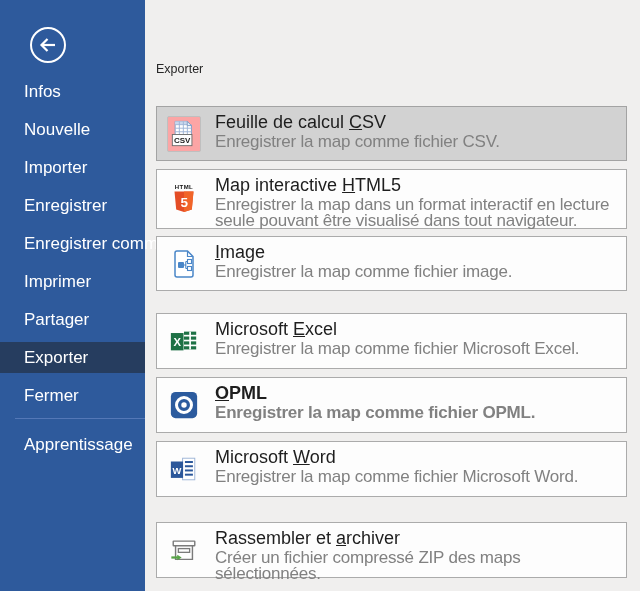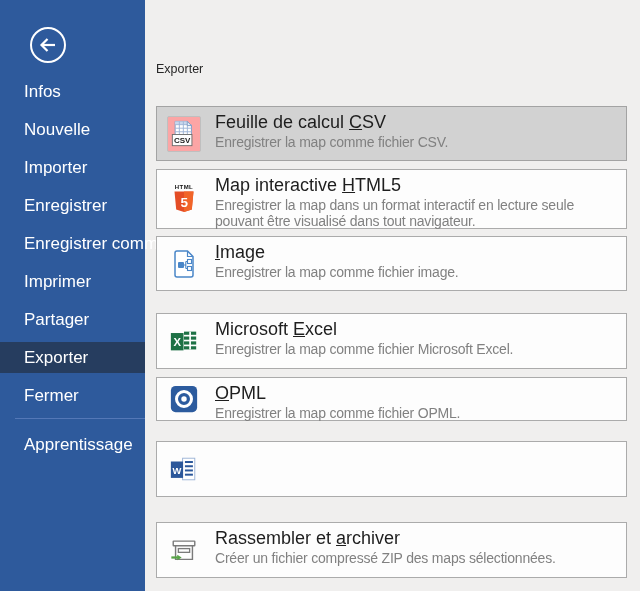--- a/index.html
+++ b/index.html
@@ -43,21 +43,21 @@
     width:34px; height:36px;
     display:flex; align-items:center; justify-content:center;
   }
   .selected .icon-box {
     background:#fca5a5; border:1px solid #bfbfbf; border-radius:2px;
   }
   .texts { position:absolute; left:58px; top:7px; right:5px; }
   .title { font-size:18px; line-height:17px; color:#1e1e1e; }
   .accel { text-decoration:underline; }
   .desc {
-    font-size:14px; letter-spacing:-0.2px; line-height:16px;
+    font-size:17px; letter-spacing:-0.2px; line-height:16px;
     color:#818181; margin-top:3px;
   }
   svg { display:block; }
   svg text { font-family:"Liberation Sans", sans-serif; }
 </style>
 </head>
 <body>
 
 <div class="app">
 
@@ -149,21 +149,21 @@
           <rect x="2" y="7.5" width="13.5" height="18.5" fill="#1e7145"></rect>
           <text x="8.8" y="21.4" text-anchor="middle" font-size="12" font-weight="bold" fill="#ffffff">X</text>
         </svg>
       </div>
       <div class="texts">
         <div class="title"><span>Microsoft </span><span class="accel">E</span><span>xcel</span></div>
         <div class="desc">Enregistrer la map comme fichier Microsoft Excel.</div>
       </div>
     </div>
 
-    <div class="export-item" style="top:377px; height:44px;">
+    <div class="export-item" style="top:377px; height:56px;font-weight:bold;">
       <div class="icon-box">
         <svg width="30" height="30" viewBox="0 0 32 32">
           <rect x="2" y="2" width="28" height="28" rx="5" fill="#2c5b9e"></rect>
           <circle cx="16" cy="16" r="8" fill="none" stroke="#ffffff" stroke-width="3.2"></circle>
           <circle cx="16" cy="16" r="2.9" fill="#ffffff"></circle>
         </svg>
       </div>
       <div class="texts">
         <div class="title"><span></span><span class="accel">O</span><span>PML</span></div>
         <div class="desc">Enregistrer la map comme fichier OPML.</div>
@@ -177,20 +177,24 @@
           <g fill="#2b579a">
             <rect x="17" y="7.5" width="8.5" height="2.1"></rect>
             <rect x="17" y="12" width="8.5" height="2.1"></rect>
             <rect x="17" y="16.5" width="8.5" height="2.1"></rect>
             <rect x="17" y="21" width="8.5" height="2.1"></rect>
           </g>
           <rect x="2" y="8" width="13" height="17.5" fill="#2b579a"></rect>
           <text x="8.5" y="20.8" text-anchor="middle" font-size="10" font-weight="bold" fill="#ffffff">W</text>
         </svg>
       </div>
+      <div class="texts">
+        <div class="title"><span>Microsoft </span><span class="accel">W</span><span>ord</span></div>
+        <div class="desc">Enregistrer la map comme fichier Microsoft Word.</div>
+      </div>
     </div>
 
     <div class="export-item" style="top:522px; height:56px;">
       <div class="icon-box">
         <svg width="30" height="30" viewBox="0 0 32 32">
           <rect x="4.5" y="6.5" width="23" height="5" rx="0.5" fill="none" stroke="#7a7a7a" stroke-width="1.5"></rect>
           <path d="M7 11.5 V26 H25 V11.5" fill="none" stroke="#7a7a7a" stroke-width="1.5"></path>
           <rect x="10" y="14.5" width="12" height="4" fill="none" stroke="#7a7a7a" stroke-width="1.4"></rect>
           <path d="M2.5 24 H9.5" stroke="#56a345" stroke-width="2.4" fill="none"></path>
           <path d="M8.8 21 L13.5 24 L8.8 27 Z" fill="#56a345"></path>

